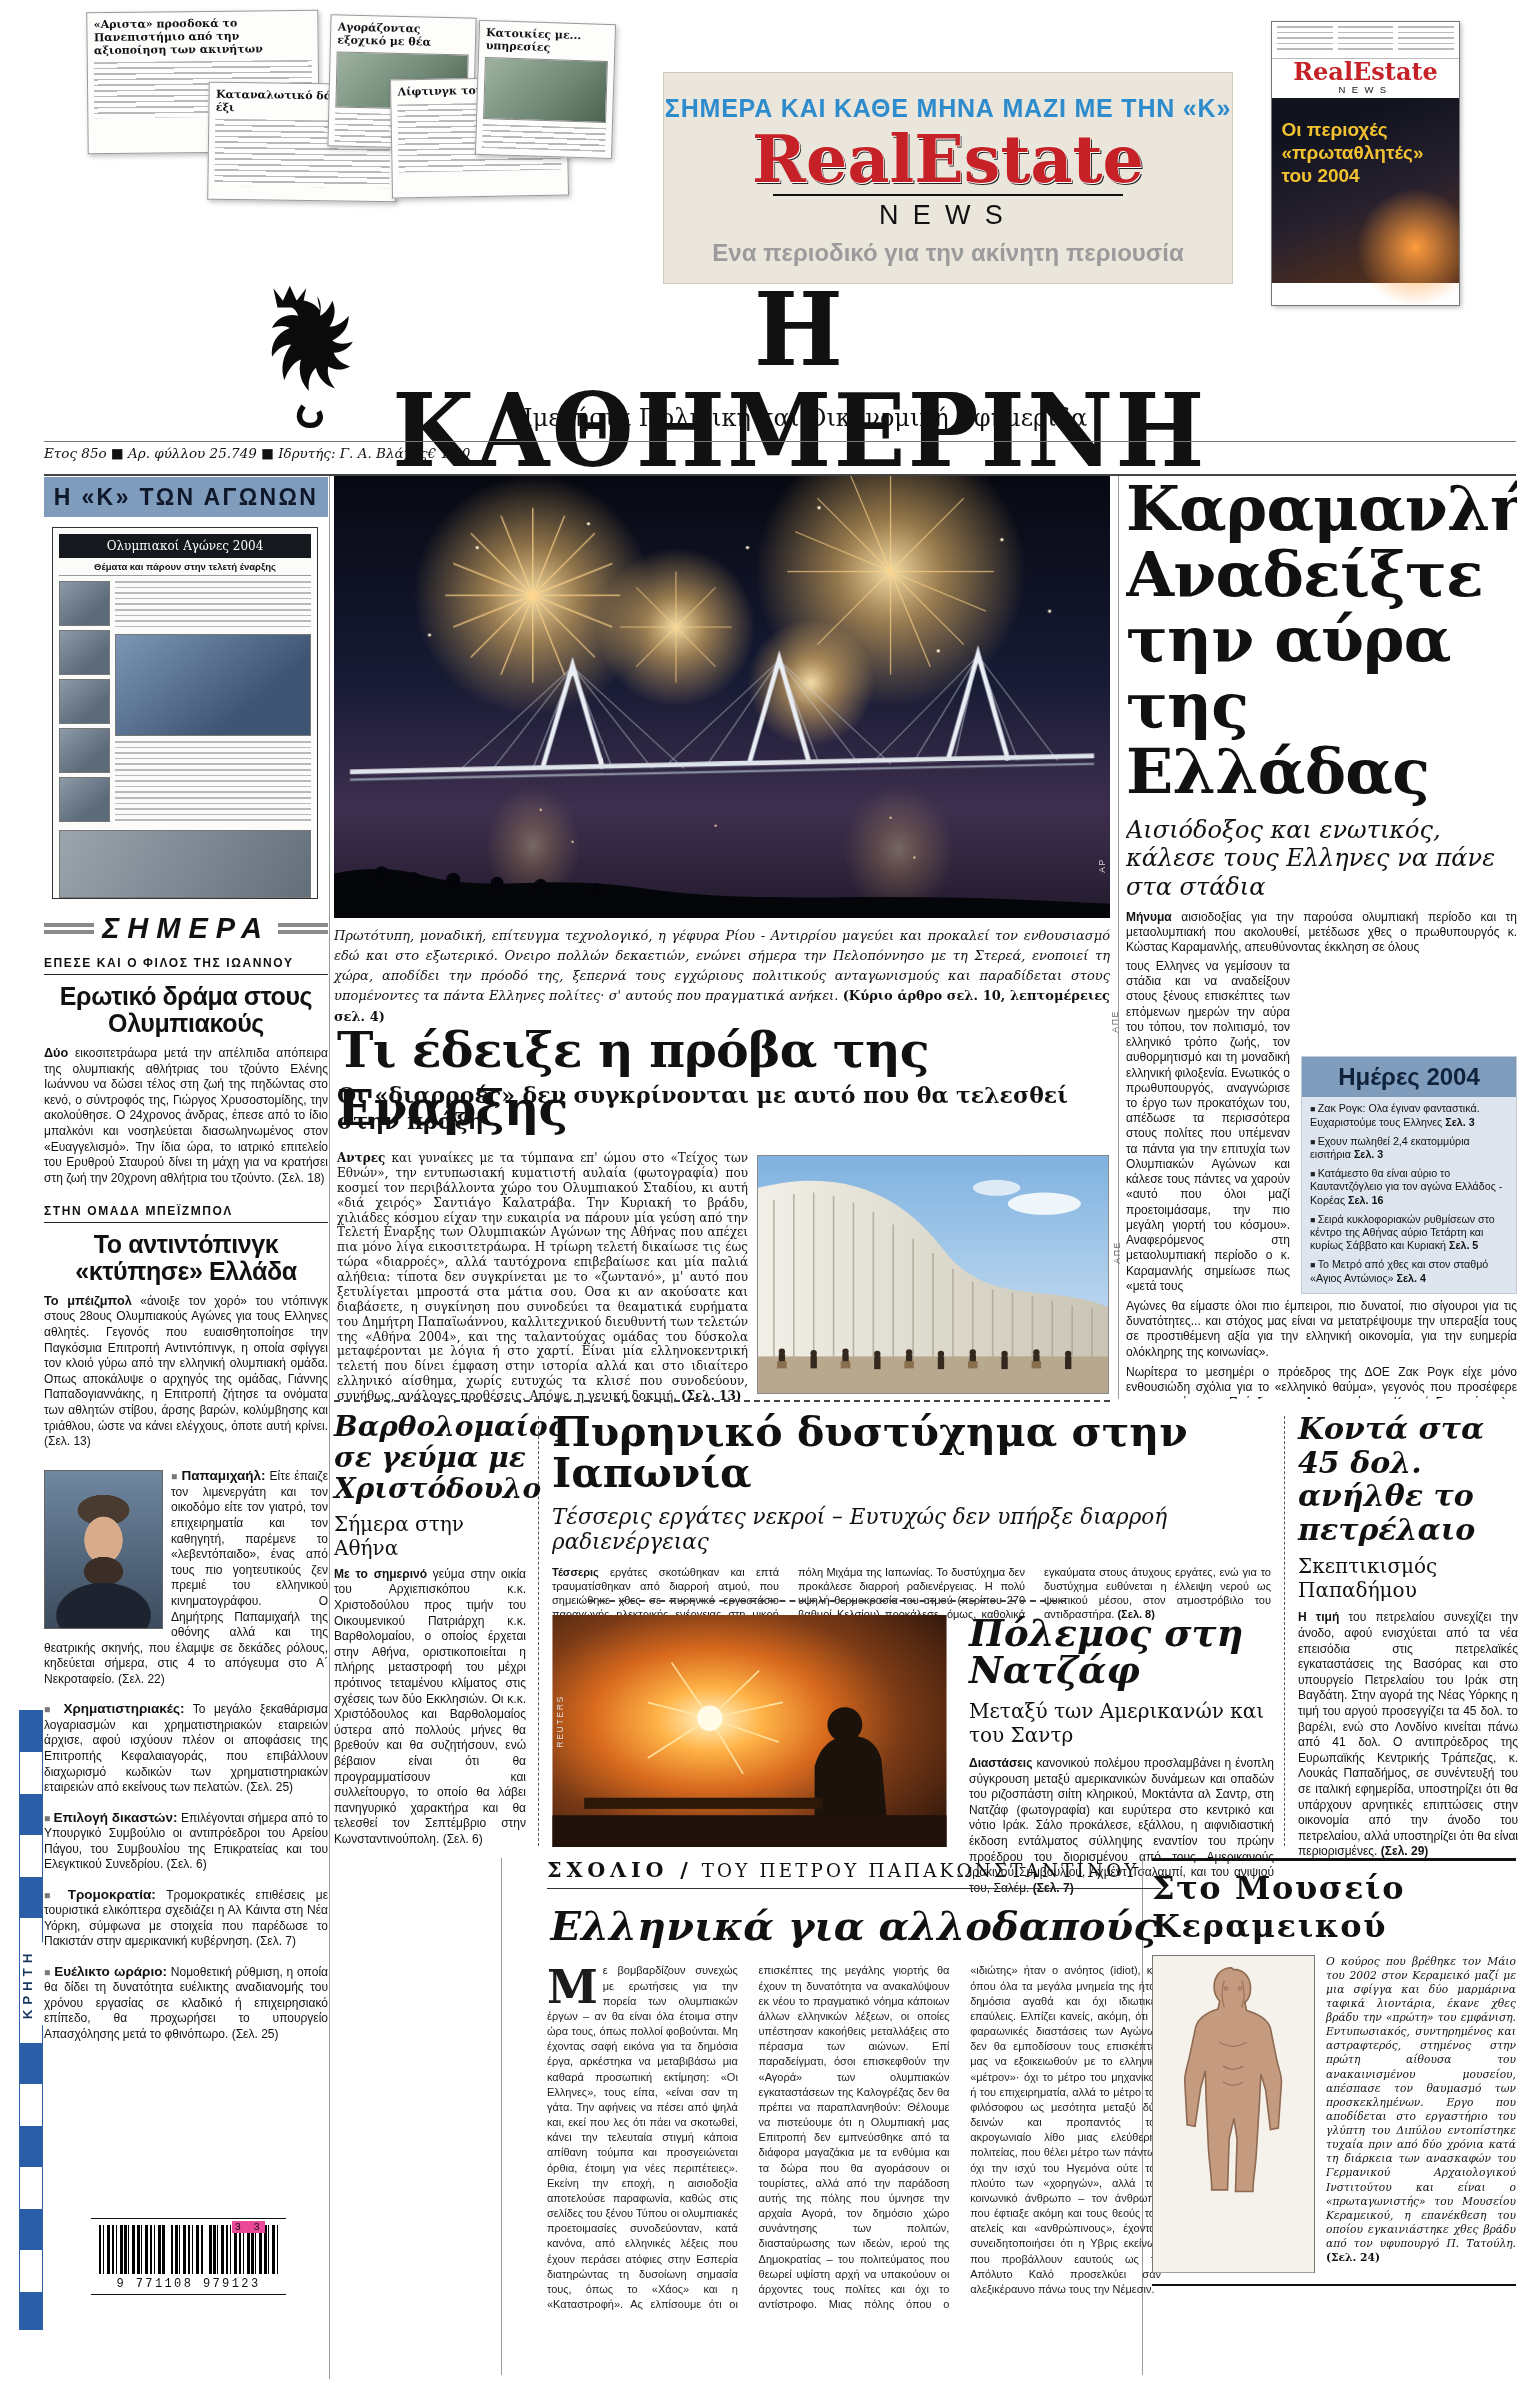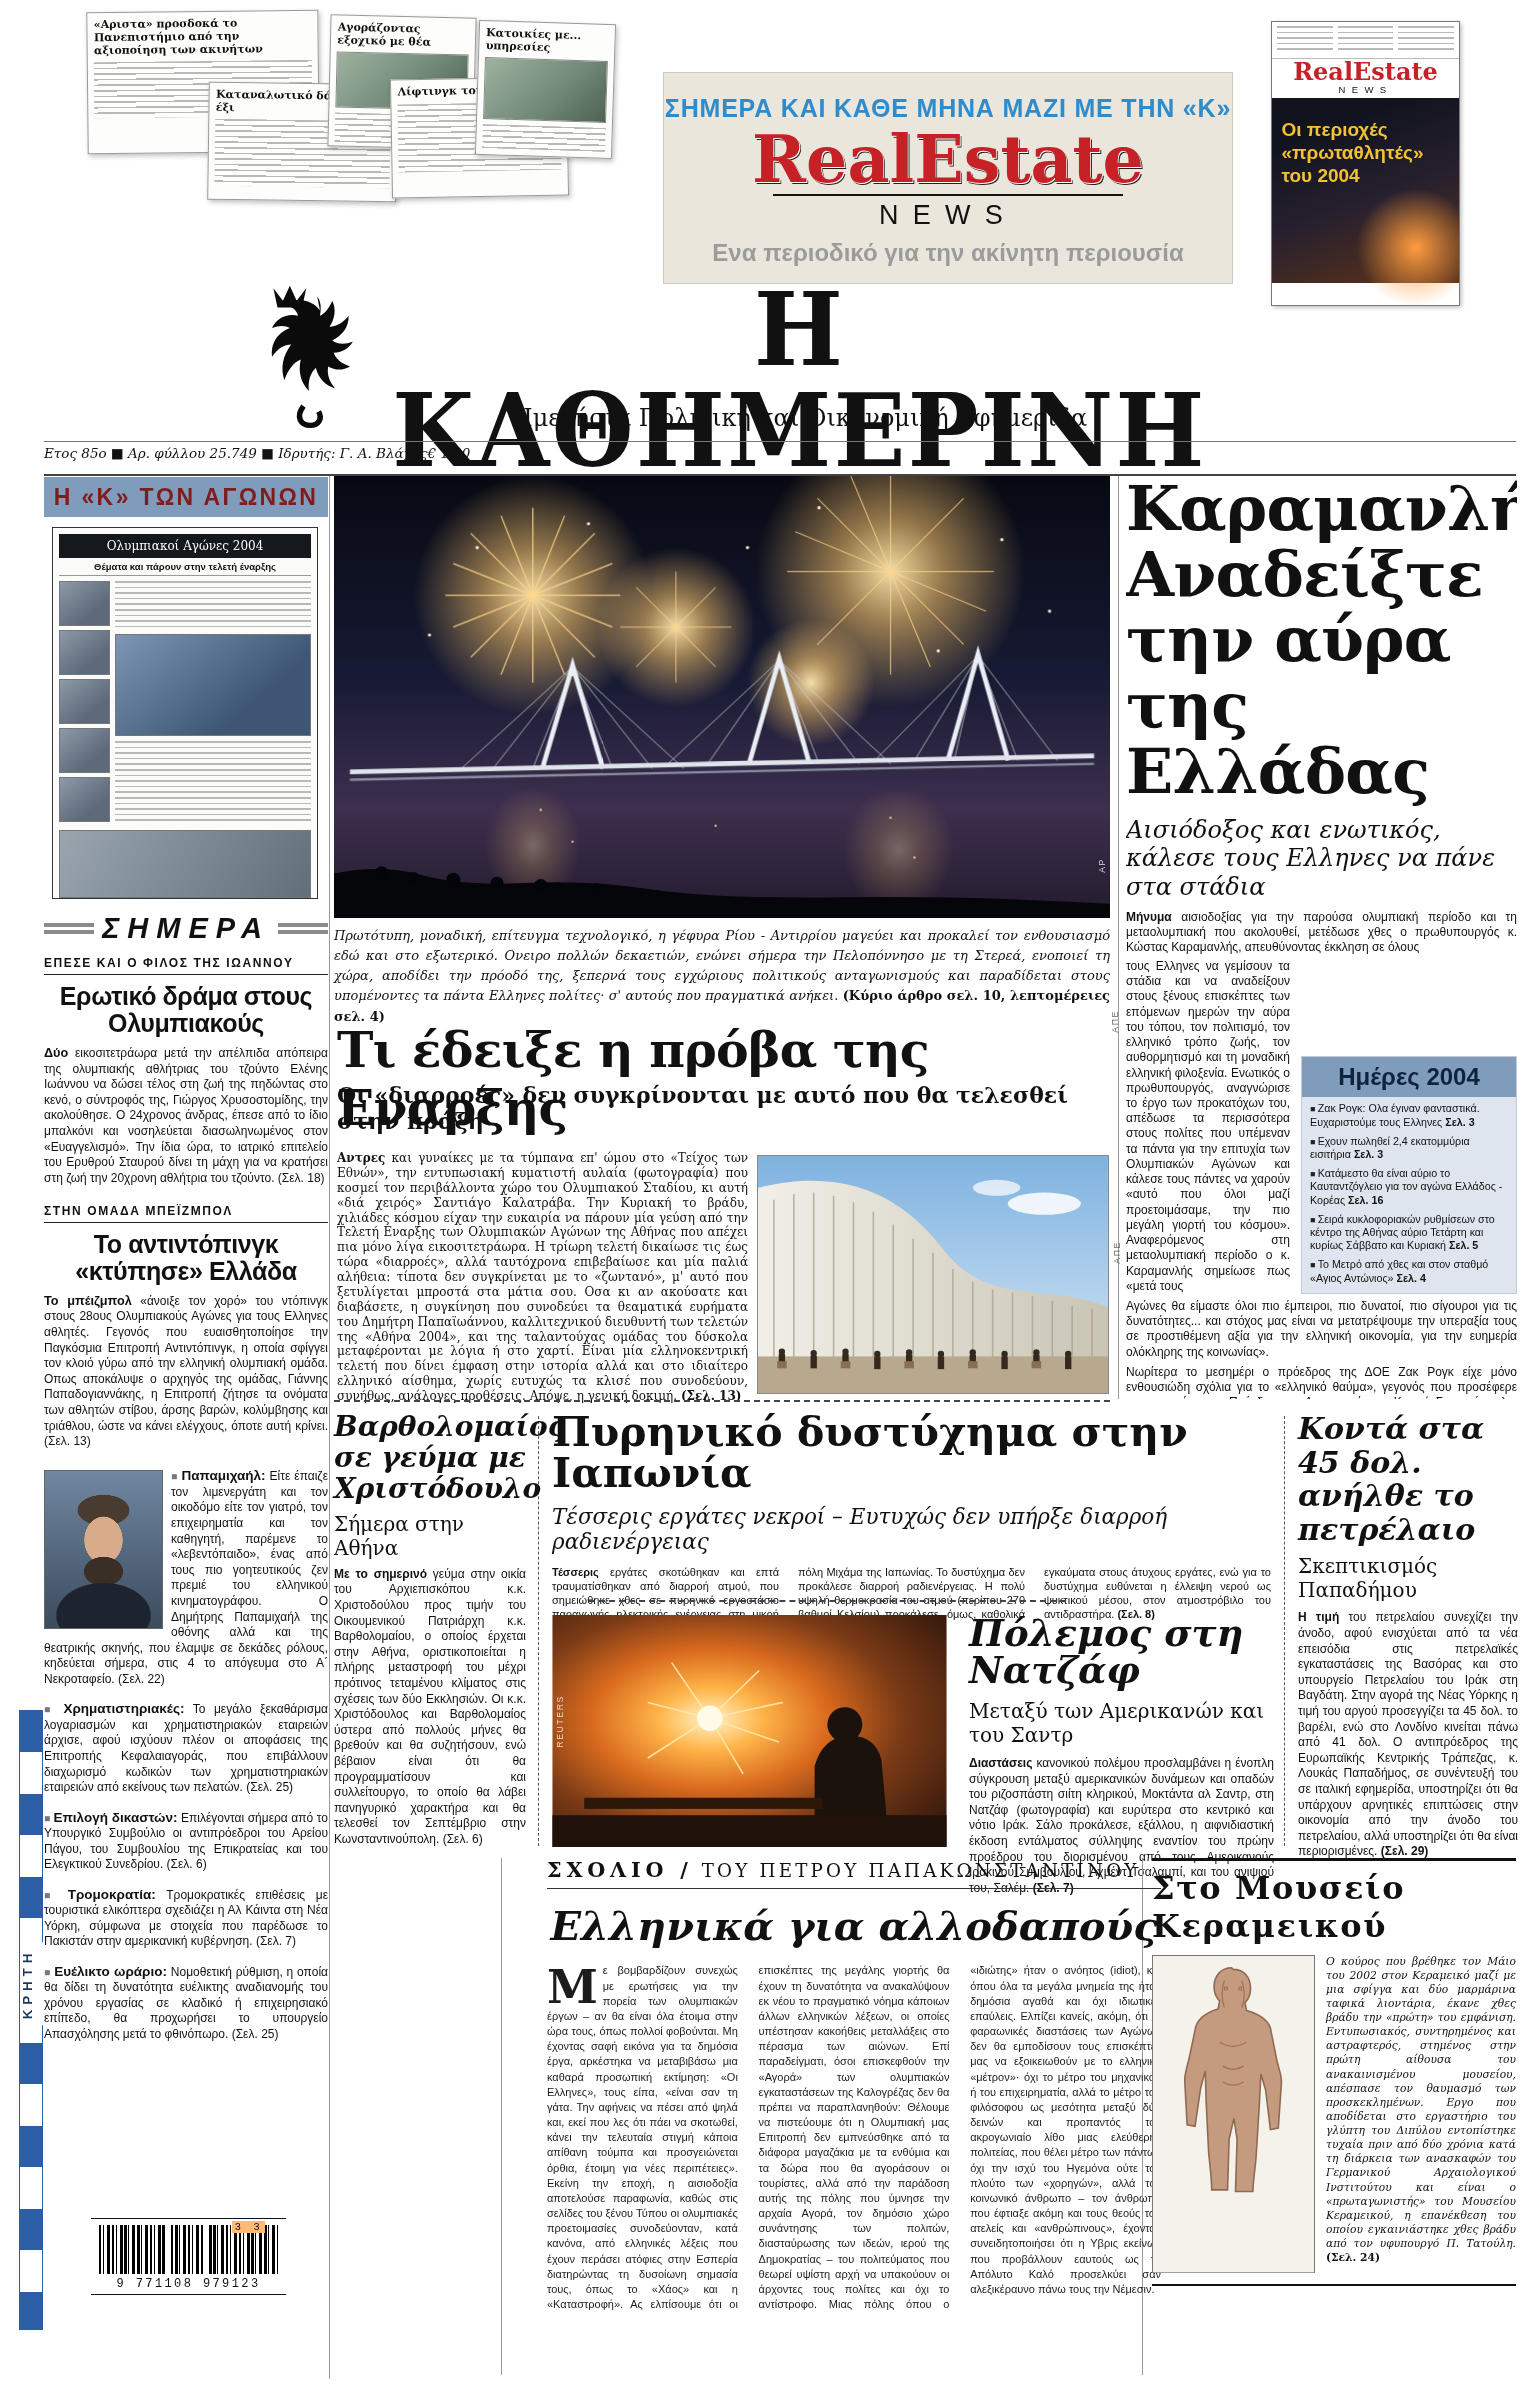--- a/index.html
+++ b/index.html
@@ -41,21 +41,21 @@
 
   
   #mast-title { left:342px; top:286px; width:915px; text-align:center; font-family:"DejaVu Serif",serif;
                 font-size:94px; font-weight:bold; letter-spacing:2.4px; line-height:1; transform:scaleY(1.08); }
   #mast-sub { left:342px; top:404px; width:915px; text-align:center; font-family:"DejaVu Serif",serif; font-size:24px; }
   .mrule { left:44px; width:1472px; height:0.8px; background:#777; }
   #dateline { left:44px; top:445px; width:1472px; font-family:"DejaVu Serif",serif; font-style:italic; font-size:13.5px; display:flex; }
   #dateline .c { flex:1; text-align:center; letter-spacing:4.8px; font-size:14.3px; }
 
   
-  #k-band { left:44px; top:477px; width:284px; height:40px; background:#7f9cbd; color:#7f1d1d; font-weight:bold;
+  #k-band { left:44px; top:477px; width:284px; height:40px; background:#7f9cbd; color:#0f172a; font-weight:bold;
             font-size:23px; letter-spacing:2.4px; text-align:center; line-height:40px; }
   #thumb { left:52px; top:527px; width:266px; height:372px; border:1.6px solid #333; background:#fbfbf9; padding:6.4px; }
   #thumb .head { background:#15181c; color:#fff; font-family:"DejaVu Serif",serif; font-size:12px; text-align:center; padding:4.8px 1.6px; }
   #thumb .sub { font-size:9.5px; font-weight:bold; text-align:center; padding:3.2px 0; border-bottom:0.8px solid #999; margin-bottom:4.8px; }
   #thumb .row { display:flex; gap:4.8px; }
   #thumb .pcol { display:flex; flex-direction:column; gap:4px; }
   #thumb .p { background:linear-gradient(140deg,#8d9aa8,#5c6a79 70%); border:0.8px solid #777; }
   #thumb .mid { background:linear-gradient(140deg,#7d96b5,#3e5674 70%); border:0.8px solid #777; }
 
   #simera { left:44px; top:912px; width:284px; height:1300px; overflow:hidden; }
@@ -69,21 +69,21 @@
   .gap { height:17.5px; }
   .brief { font-size:12px; line-height:1.3; text-align:justify; margin-bottom:12.7px; }
   .brief .bl { font-weight:bold; font-size:13.5px; }
   .brief .bl::before { content:"■ "; color:#777; font-size:10.3px; }
   #pm-photo { float:left; width:119px; height:159px; margin:3.2px 8px 3.2px 0; border:0.8px solid #666; }
 
   #barcode { left:91px; top:2218px; width:195px; border-top:1.6px solid #111; border-bottom:1.6px solid #111; padding:6.4px 0 3.2px; text-align:center; }
   #barcode .bars { height:49px; margin:0 8px;
      background:repeating-linear-gradient(90deg,#000 0 2.4px,#fff 2.4px 4px,#000 4px 4.8px,#fff 4.8px 8px,#000 8px 11px,#fff 11px 12.7px); }
   #barcode .num { font-family:"Liberation Mono",monospace; font-size:12px; letter-spacing:2.4px; margin-top:2.4px; }
-  #barcode .small { position:absolute; right:20.7px; top:1.6px; font-family:"Liberation Mono",monospace; font-size:10.3px; letter-spacing:3.2px; background:#fdba74; padding:0 2.4px; }
+  #barcode .small { position:absolute; right:20.7px; top:1.6px; font-family:"Liberation Mono",monospace; font-size:10.3px; letter-spacing:3.2px; background:#ec4899; padding:0 2.4px; }
 
   #kriti { left:19px; top:1710px; width:24px; height:620px;
      background:repeating-linear-gradient(#2b5ea7 0 41px, #fff 41px 83px); border:0.8px solid #2b5ea7; }
   #kriti span { position:absolute; left:0; top:231px; width:24px; writing-mode:vertical-rl; transform:rotate(180deg);
      font-weight:bold; font-size:13.5px; letter-spacing:4.8px; color:#17365e; background:#fff; padding:6.4px 0; text-align:center; }
 
   
   #hero { left:334px; top:476px; width:776px; height:442px; background:#05060f; }
   .vcred { font-size:8.7px; letter-spacing:1.6px; color:#ddd; writing-mode:vertical-rl; transform:rotate(180deg); }
   .vcred.dark { color:#666; }

